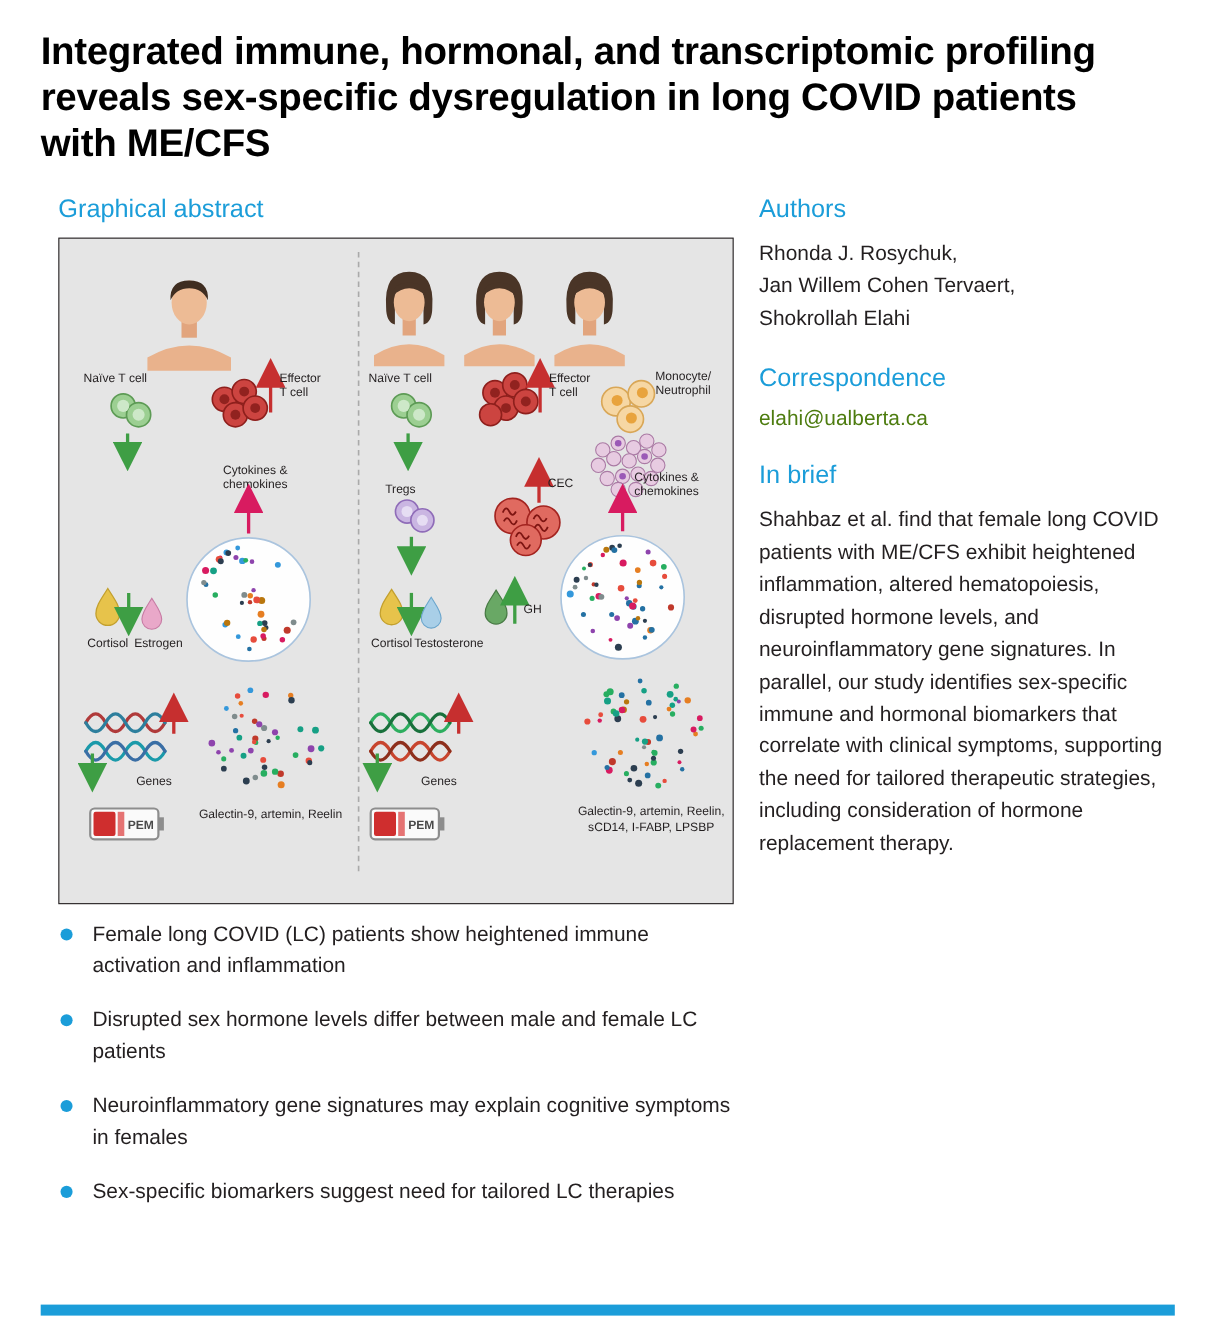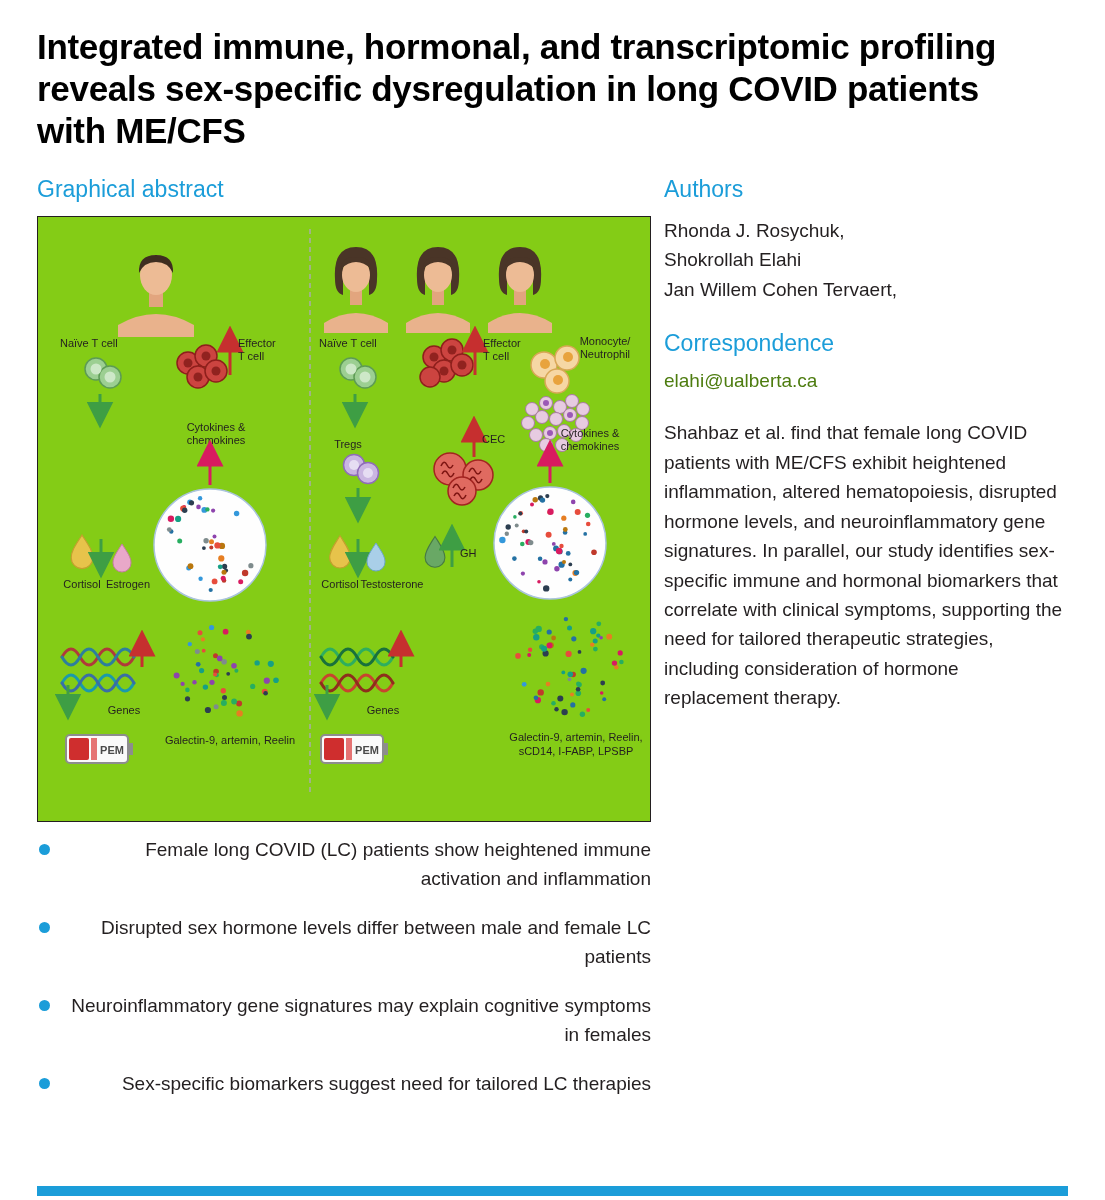--- a/index.html
+++ b/index.html
@@ -14,28 +14,28 @@
   }
   h1.title {
     font-size: 35px; line-height: 1.2; font-weight: 700;
     color: #000; letter-spacing: -0.3px;
     margin: 0 0 24px; max-width: 1010px;
   }
   .accent-heading {
     color: #1b9dd9; font-size: 23px; font-weight: 400;
     margin: 0 0 13px;
   }
-  .columns { display: grid; grid-template-columns: 614px 1fr; column-gap: 13px; align-items: start; }
-  .figure-box { width: 614px; height: 606px; border: 1.5px solid #231f20; background: #84cc16; }
+  .columns { display: grid; grid-template-columns: 614px 1fr; column-gap: 23px; align-items: start; margin-left: 16px; }
+  .figure-box { width: 614px; height: 606px; border: 1.5px solid #231f20; background: #e5e5e5; }
   .figure-box svg { display: block; }
   .highlights-heading { margin: 26px 0 4px; }
   ul.highlights { list-style: none; margin: 0; padding: 0; }
   ul.highlights li {
     position: relative; padding-left: 31px;
-    font-size: 19px; line-height: 1.5; margin: 14px 0 21px; text-align: right;
+    font-size: 19px; line-height: 1.5; margin: 14px 0 21px;
   }
   ul.highlights .bullet {
     position: absolute; left: 2px; top: 8px;
     width: 11px; height: 11px; border-radius: 50%;
     background: #1b9dd9;
   }
   .col-right .block { margin-bottom: 26px; }
   .author-line { font-size: 19px; line-height: 1.55; }
   .email { font-size: 19px; margin: 0; color: #4d7c0f; text-decoration: none; display: inline-block; }
   .in-brief-text { font-size: 19px; line-height: 1.55; margin: 0; }
@@ -473,30 +473,31 @@
         <li><span class="bullet"></span><span>Disrupted sex hormone levels differ between male and female LC patients</span></li>
         <li><span class="bullet"></span><span>Neuroinflammatory gene signatures may explain cognitive symptoms in females</span></li>
         <li><span class="bullet"></span><span>Sex-specific biomarkers suggest need for tailored LC therapies</span></li>
       </ul>
     </div>
 
     <div class="col-right">
       <div class="block">
         <h2 class="accent-heading">Authors</h2>
         <div class="author-line">Rhonda J. Rosychuk,</div>
+        <div class="author-line">Jan Willem Cohen Tervaert,</div>
         <div class="author-line">Shokrollah Elahi</div>
-        <div class="author-line">Jan Willem Cohen Tervaert,</div>
       </div>
 
       <div class="block">
         <h2 class="accent-heading">Correspondence</h2>
         <a class="email" href="#">elahi@ualberta.ca</a>
       </div>
 
       <div class="block">
+        <h2 class="accent-heading">In brief</h2>
         <p class="in-brief-text">Shahbaz et al. find that female long COVID patients with ME/CFS exhibit heightened inflammation, altered hematopoiesis, disrupted hormone levels, and neuroinflammatory gene signatures. In parallel, our study identifies sex-specific immune and hormonal biomarkers that correlate with clinical symptoms, supporting the need for tailored therapeutic strategies, including consideration of hormone replacement therapy.</p>
       </div>
     </div>
 
   </div>
 
   <div class="bottom-bar"></div>
 </div>
 
 </body></html>

